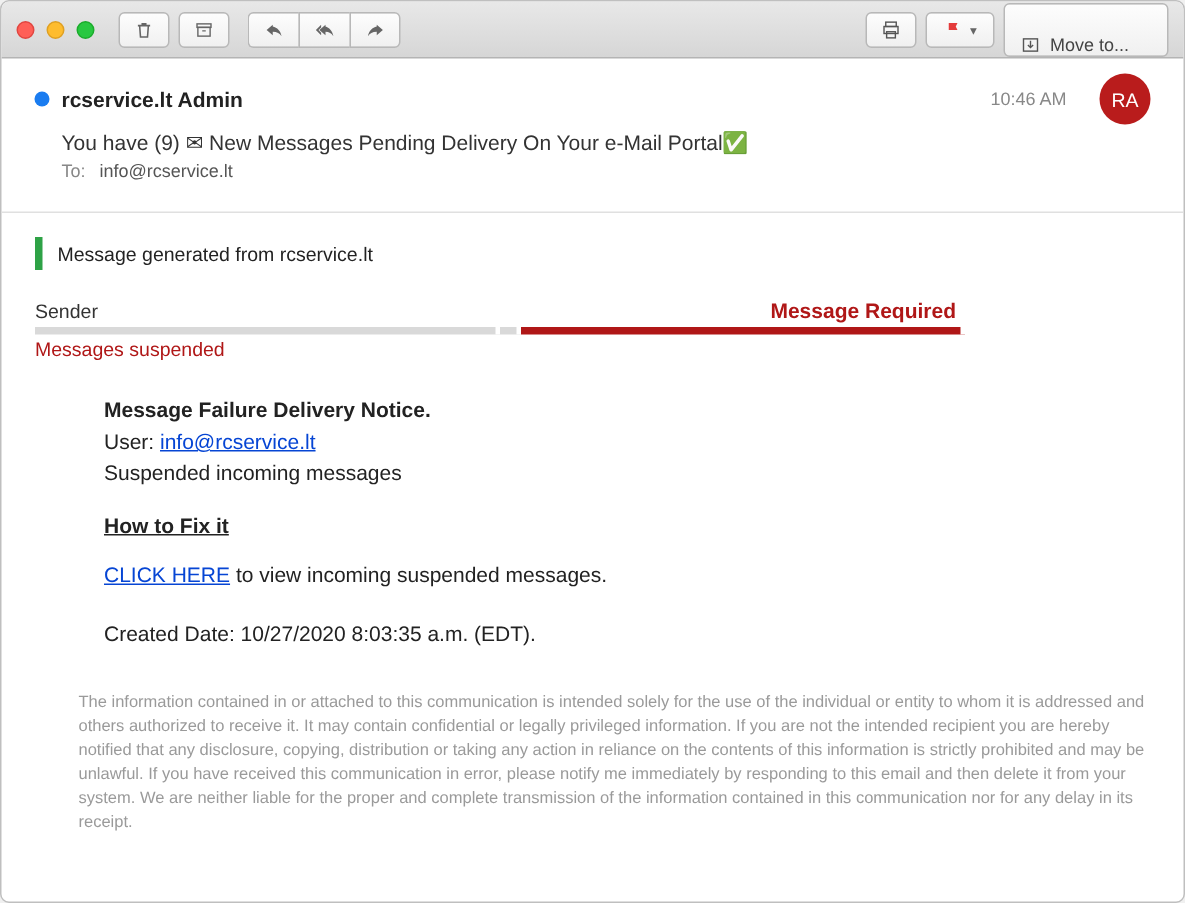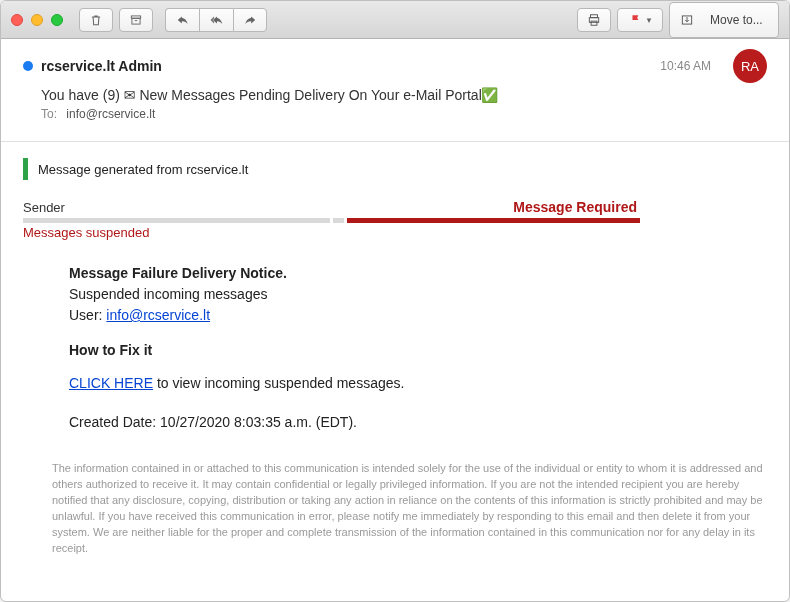--- a/index.html
+++ b/index.html
@@ -59,23 +59,23 @@
     .tb-group .tb-btn:last-child { border-top-right-radius: 4px; border-bottom-right-radius: 4px; border-right-width: 1px; }
     .tb-spacer { flex: 1; }
     .tb-btn svg { width: 14px; height: 14px; }
     .tb-btn .caret { margin-left: 4px; font-size: 9px; color: #666; }
     .moveto {
       height: 36px;
       background: linear-gradient(to bottom, #fdfdfd, #f0f0f0);
       border: 1px solid #b8b8b8;
       border-radius: 4px;
       display: flex;
-      align-items: center;
+      align-items: flex-end;
       padding: 0 10px;
-      gap: 16px;
+      gap: 6px;
       font-size: 12px;
       color: #444;
       cursor: pointer;
       min-width: 110px;
     }
     .header-area {
       padding: 10px 22px 20px 22px;
       border-bottom: 1px solid #e0e0e0;
     }
     .sender-row {
@@ -175,21 +175,21 @@
       padding-top: 2px;
     }
     .notice-block {
       margin: 20px 0 0 46px;
       font-size: 14px;
       line-height: 1.5;
       width: 570px;
     }
     .notice-block .bold { font-weight: 700; }
     .notice-block a { color: #0645d4; text-decoration: underline; }
-    .notice-block .howfix { font-weight: 700; margin-top: 14px; display: block; }
+    .notice-block .howfix { font-weight: 700; margin-top: 14px; display: block; text-decoration: underline; }
     .notice-block .clickrow { margin-top: 12px; }
     .notice-block .created { margin-top: 18px; }
     .disclaimer {
       margin-top: 28px;
       font-size: 11px;
       color: #9a9a9a;
       line-height: 1.45;
       width: 720px;
       margin-left: 29px;
     }
@@ -302,25 +302,25 @@
             </td>
       </tr>
       <tr class="suspended-row">
         <td colspan="3">Messages suspended</td>
       </tr>
     </tbody>
       </table>
 
     <div class="notice-block">
       <div class="bold">Message Failure Delivery Notice.</div>
-      <div>Suspended incoming messages</div>
       <div>
         <span>User:</span>
         <a href="#">info@rcservice.lt</a>
       </div>
+      <div>Suspended incoming messages</div>
 
       <span class="howfix">How to Fix it</span>
 
       <div class="clickrow">
         <a href="#">CLICK HERE</a><span> to view incoming suspended messages.</span>
       </div>
 
       <div class="created">
         <span>Created Date:  </span><span>10/27/2020 8:03:35 a.m. (EDT).</span>
       </div>

